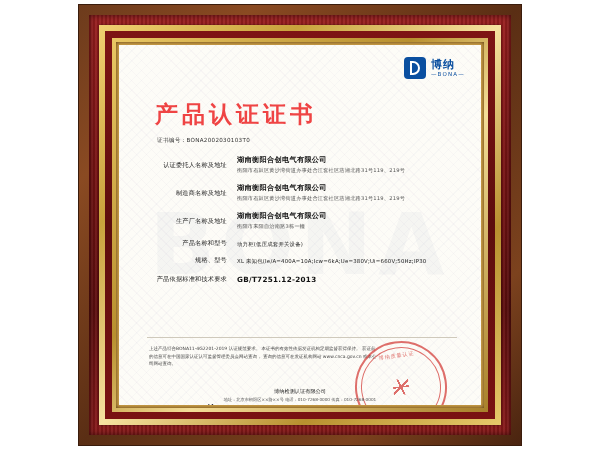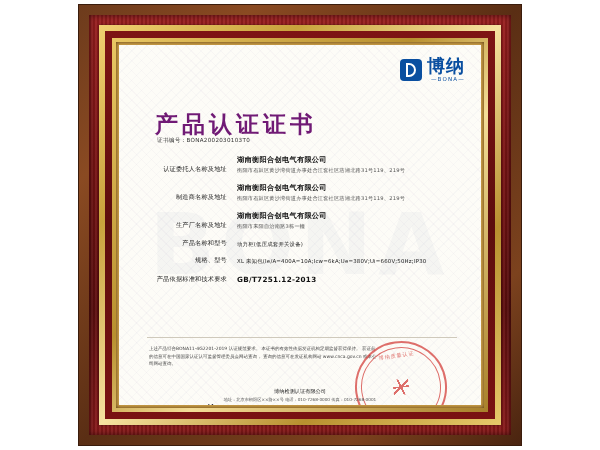--- a/index.html
+++ b/index.html
@@ -117,62 +117,62 @@
     width: 10px; height: 14px;
     border: 2.2px solid #ffffff;
     border-radius: 0 7px 7px 0;
     border-left-color: #ffffff;
     box-sizing: border-box;
   }
   .logo-text {
     line-height: 1;
   }
   .logo-cn {
-    font-size: 18px;
+    font-size: 11px;
     font-weight: bold;
     color: #0a4fa0;
     letter-spacing: 1px;
   }
   .logo-en {
     font-size: 5.5px;
     color: #0a4fa0;
     letter-spacing: 1.2px;
     margin-top: 2px;
     text-align: right;
   }
 
   
   .doc-title {
     position: absolute;
     left: 36px;
-    top: 64px;
+    top: 54px;
     font-size: 23px;
     font-weight: bold;
-    color: #701a75;
+    color: #ef4444;
     letter-spacing: 4px;
   }
   .cert-no {
     position: absolute;
     left: 38px;
     top: 92px;
     font-size: 5.6px;
     color: #333333;
     letter-spacing: 0.3px;
   }
 
   
   .rows {
     position: absolute;
     left: 22px;
     top: 110px;
     right: 20px;
   }
   .row {
     display: flex;
-    align-items: flex-end;
+    align-items: center;
     margin-bottom: 9px;
   }
   .row .lbl {
     width: 86px;
     flex: none;
     text-align: right;
     font-size: 6.2px;
     color: #1a1a1a;
     padding-top: 1px;
     letter-spacing: 0.2px;

